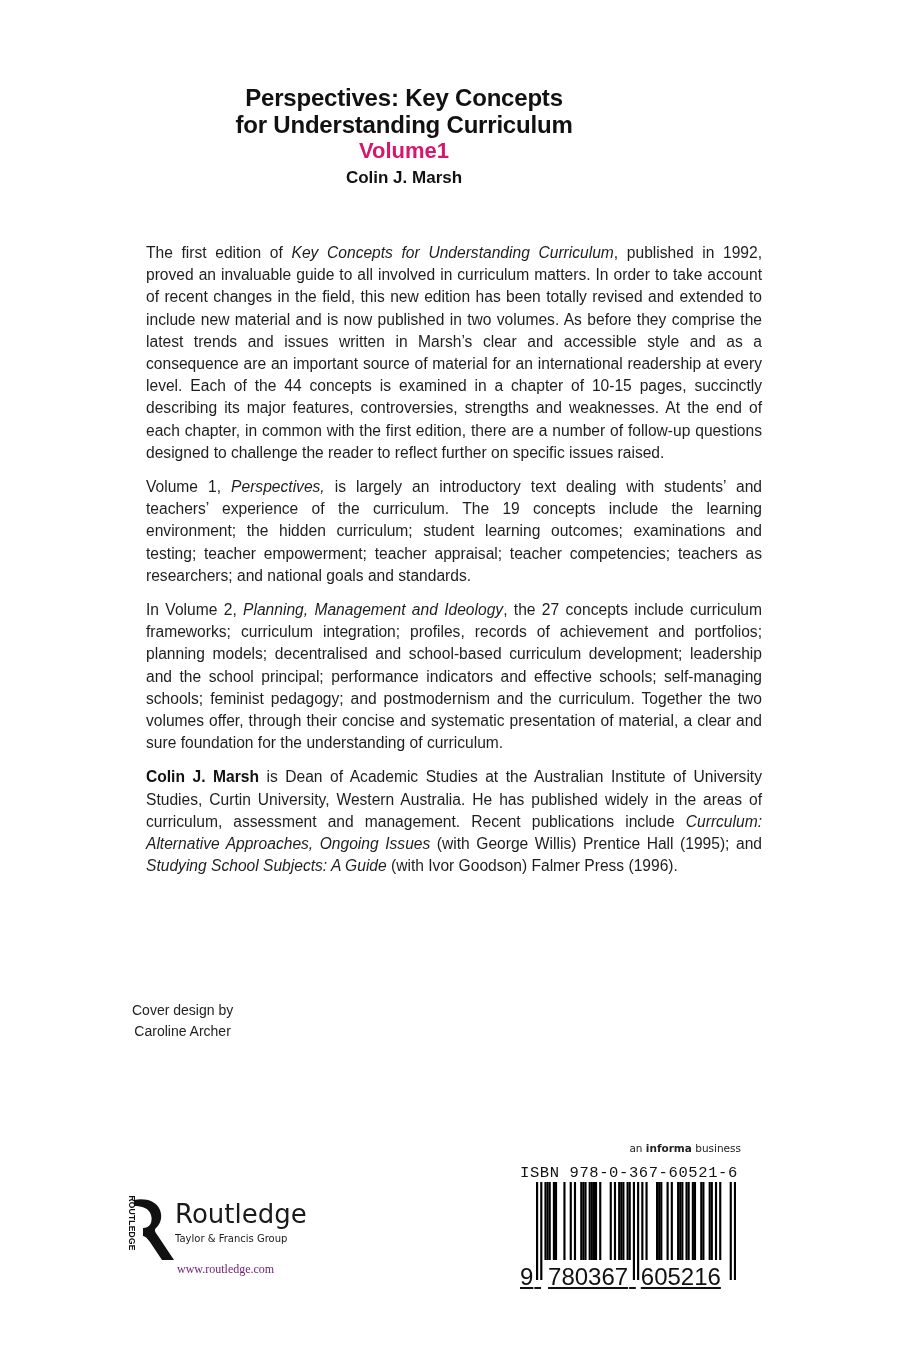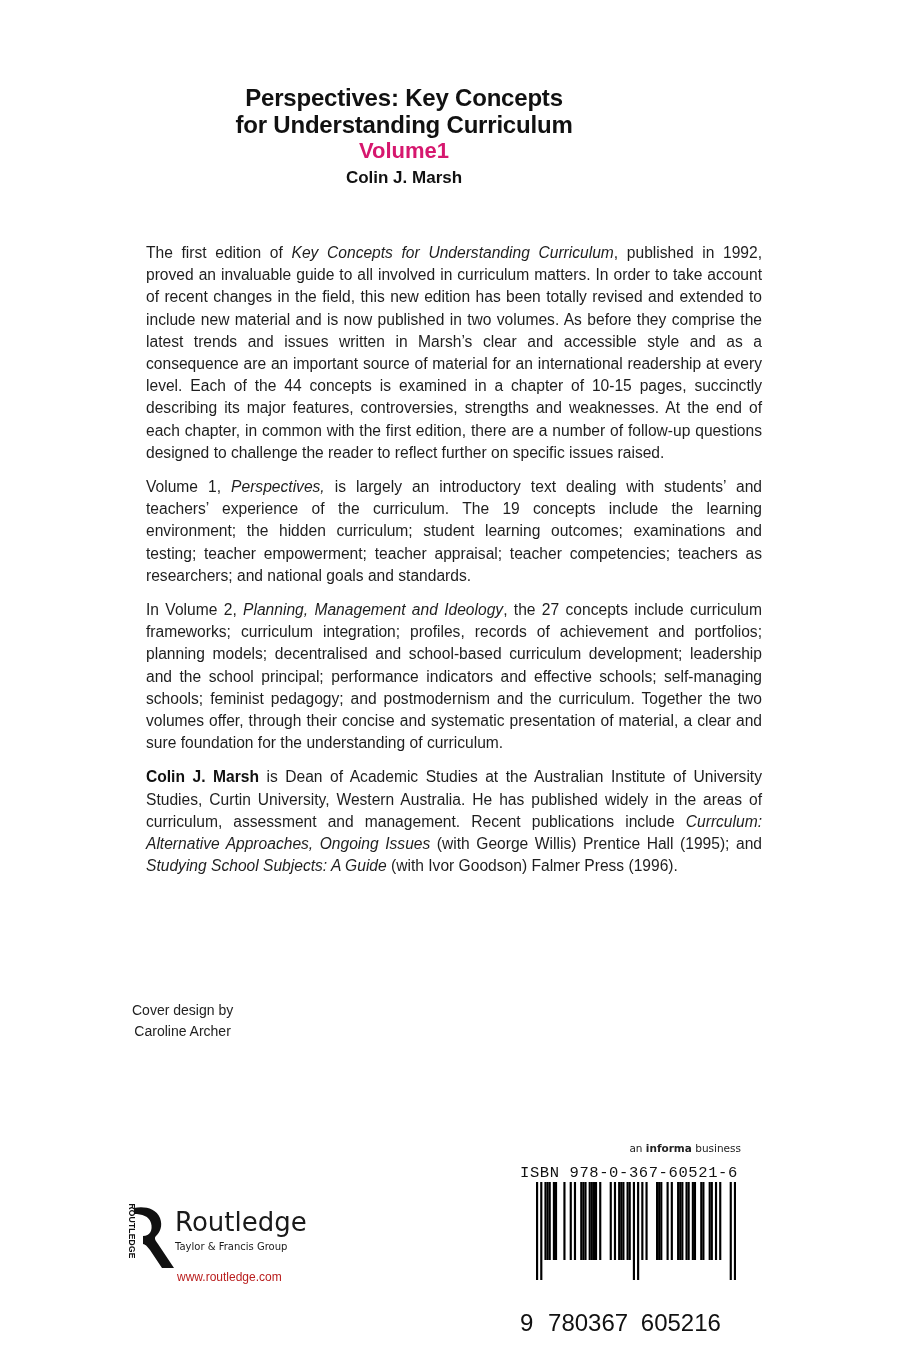--- a/index.html
+++ b/index.html
@@ -6,31 +6,31 @@
     body { width: 907px; height: 1360px; position: relative; overflow: hidden; color: #1a1a1a; }
     .title-block { position: absolute; left: 0; top: 84px; width: 808px; text-align: center; font-family: "Liberation Sans", sans-serif; }
     .title-line { font-size: 24px; font-weight: bold; line-height: 27px; color: #111; letter-spacing: -0.2px; }
     .volume { font-size: 22px; font-weight: bold; line-height: 26px; color: #d6176e; }
     .author { font-size: 17px; font-weight: bold; line-height: 28px; color: #111; }
     .body { position: absolute; left: 122px; top: 242px; width: 616px; font-family: "Liberation Sans", sans-serif; font-size: 15.6px; line-height: 22.2px; color: #1e1e1e; margin-left: 24px; }
     .body p { margin: 0 0 12px 0; text-align: justify; }
     .body em { font-style: italic; }
     .body strong { font-weight: bold; color: #111; }
     .credit { position: absolute; left: 132px; top: 1000px; font-family: "Liberation Sans", sans-serif; font-size: 14px; line-height: 21px; color: #222; text-align: center; }
-    .publisher { position: absolute; left: 120px; top: 1198px; width: 230px; height: 90px; margin-top: 8px; }
+    .publisher { position: absolute; left: 120px; top: 1198px; width: 230px; height: 90px; }
     .r-logo { position: absolute; left: 0; top: 0; width: 60px; height: 64px; }
     .r-vertical { position: absolute; left: -16px; top: 20px; transform: rotate(90deg); font-family: "Liberation Sans", sans-serif; font-weight: bold; font-size: 8.5px; letter-spacing: 0.2px; color: #111; width: 56px; text-align: center; }
     .pub-name { position: absolute; left: 55px; top: 0px; font-family: "DejaVu Sans", sans-serif; font-size: 26px; color: #1a1a1a; line-height: 32px; }
     .pub-group { position: absolute; left: 55px; top: 35px; font-family: "DejaVu Sans", sans-serif; font-size: 10px; color: #1a1a1a; }
-    .pub-url { position: absolute; left: 57px; top: 64px; font-family: Liberation Sans, sans-serif; font-size: 12px; color: #b91c1c; }
+    .pub-url { position: absolute; left: 57px; top: 64px; font-family: Liberation Serif, serif; font-size: 12px; color: #701a75; }
     .informa { position: absolute; right: 166px; top: 1142px; font-family: "DejaVu Sans", sans-serif; font-size: 10.5px; color: #222; }
     .informa strong { font-weight: bold; }
     .isbn-text { position: absolute; left: 520px; top: 1164px; font-family: "Liberation Mono", monospace; font-size: 15.5px; letter-spacing: 0.6px; color: #111; }
     .barcode { position: absolute; left: 536px; top: 1182px; width: 200px; height: 98px; }
-    .ean-text { position: absolute; left: 519px; top: 1310px; font-family: "Liberation Sans", sans-serif; font-size: 24px; color: #111; line-height: 26px; }
+    .ean-text { position: absolute; left: 519px; top: 1264px; font-family: "Liberation Sans", sans-serif; font-size: 24px; color: #111; line-height: 26px; text-decoration: underline; }
     .ean-text span { background: #fff; padding: 0 1px; }
   </style>
 </head>
 <body>
 
 <div class="title-block">
   <div class="title-line">Perspectives: Key Concepts</div>
   <div class="title-line">for Understanding Curriculum</div>
   <div class="volume">Volume1</div>
   <div class="author">Colin J. Marsh</div>

